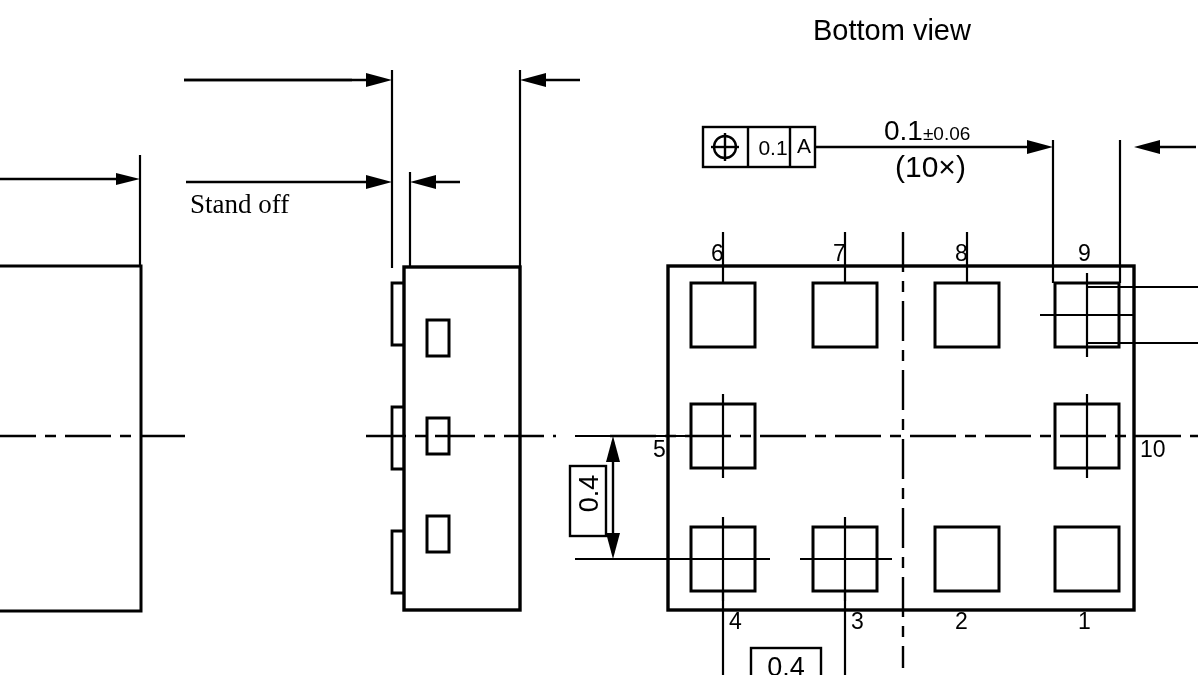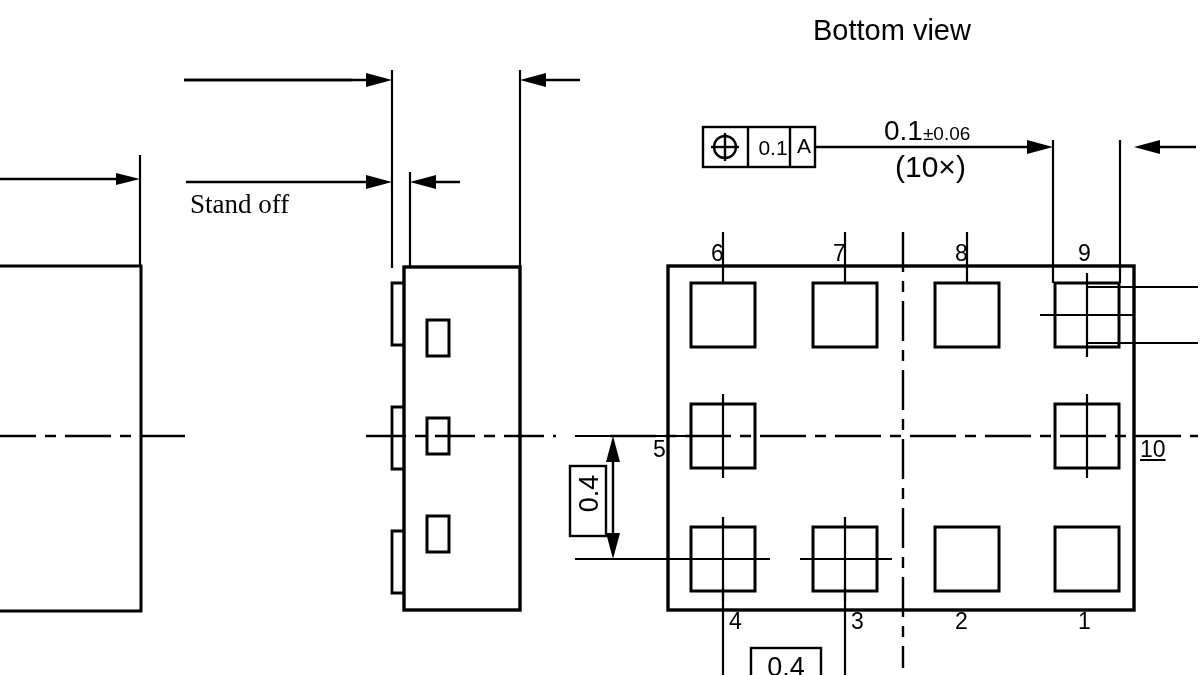--- a/index.html
+++ b/index.html
@@ -198,20 +198,20 @@
             transform:rotate(-90deg);transform-origin:center center;" class="t basic">0.4</div>
 
 <div style="position:absolute;left:756px;top:652px;width:60px;text-align:center;" class="t basic">0.4</div>
 
 <div style="position:absolute;left:711px;top:240px;" class="t pin">6</div>
 <div style="position:absolute;left:833px;top:240px;" class="t pin">7</div>
 <div style="position:absolute;left:955px;top:240px;" class="t pin">8</div>
 <div style="position:absolute;left:1078px;top:240px;" class="t pin">9</div>
 
 <div style="position:absolute;left:653px;top:436px;" class="t pin">5</div>
-<div style="position:absolute;left:1140px;top:436px;text-decoration:underline;" class="t pin">10</div>
+<div style="position:absolute;left:1140px;top:436px;" class="t pin">10</div>
 
 <div style="position:absolute;left:729px;top:608px;" class="t pin">4</div>
 <div style="position:absolute;left:851px;top:608px;" class="t pin">3</div>
 <div style="position:absolute;left:955px;top:608px;" class="t pin">2</div>
 <div style="position:absolute;left:1078px;top:608px;" class="t pin">1</div>
 
 </div>
 
 </body></html>

